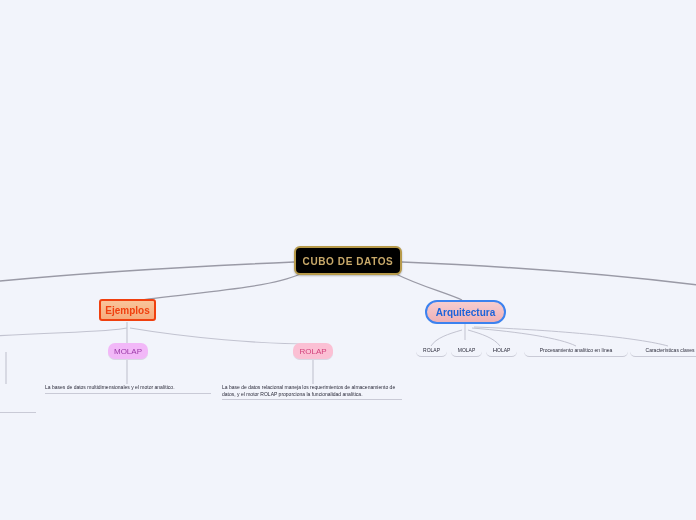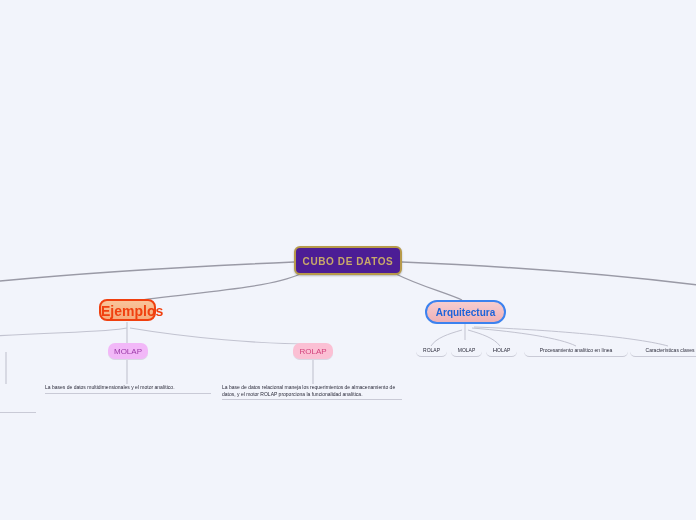--- a/index.html
+++ b/index.html
@@ -34,42 +34,42 @@
   }
 
   
   .node-root {
     left: 294px;
     top: 246px;
     width: 108px;
     height: 29px;
     line-height: 27px;
     border-radius: 6px;
-    background: #4c1d95;
+    background: #000000;
     border: 2px solid #b79a4a;
     color: #c8a96a;
     font-size: 10px;
     font-weight: bold;
     letter-spacing: 0.6px;
     box-shadow: 0 1px 2px rgba(0,0,0,0.25);
     text-align: center;
   }
 
   
   .node-ejemplos {
     left: 99px;
     top: 299px;
     width: 57px;
     height: 22px;
     line-height: 20px;
-    border-radius: 8px;
+    border-radius: 3px;
     background: linear-gradient(to bottom, #f9c49a, #f6ab7c);
     border: 2px solid #f0400f;
     color: #f0400f;
-    font-size: 14px;
+    font-size: 10px;
     font-weight: bold;
   }
 
   
   .node-arquitectura {
     left: 425px;
     top: 300px;
     width: 81px;
     height: 24px;
     line-height: 22px;

